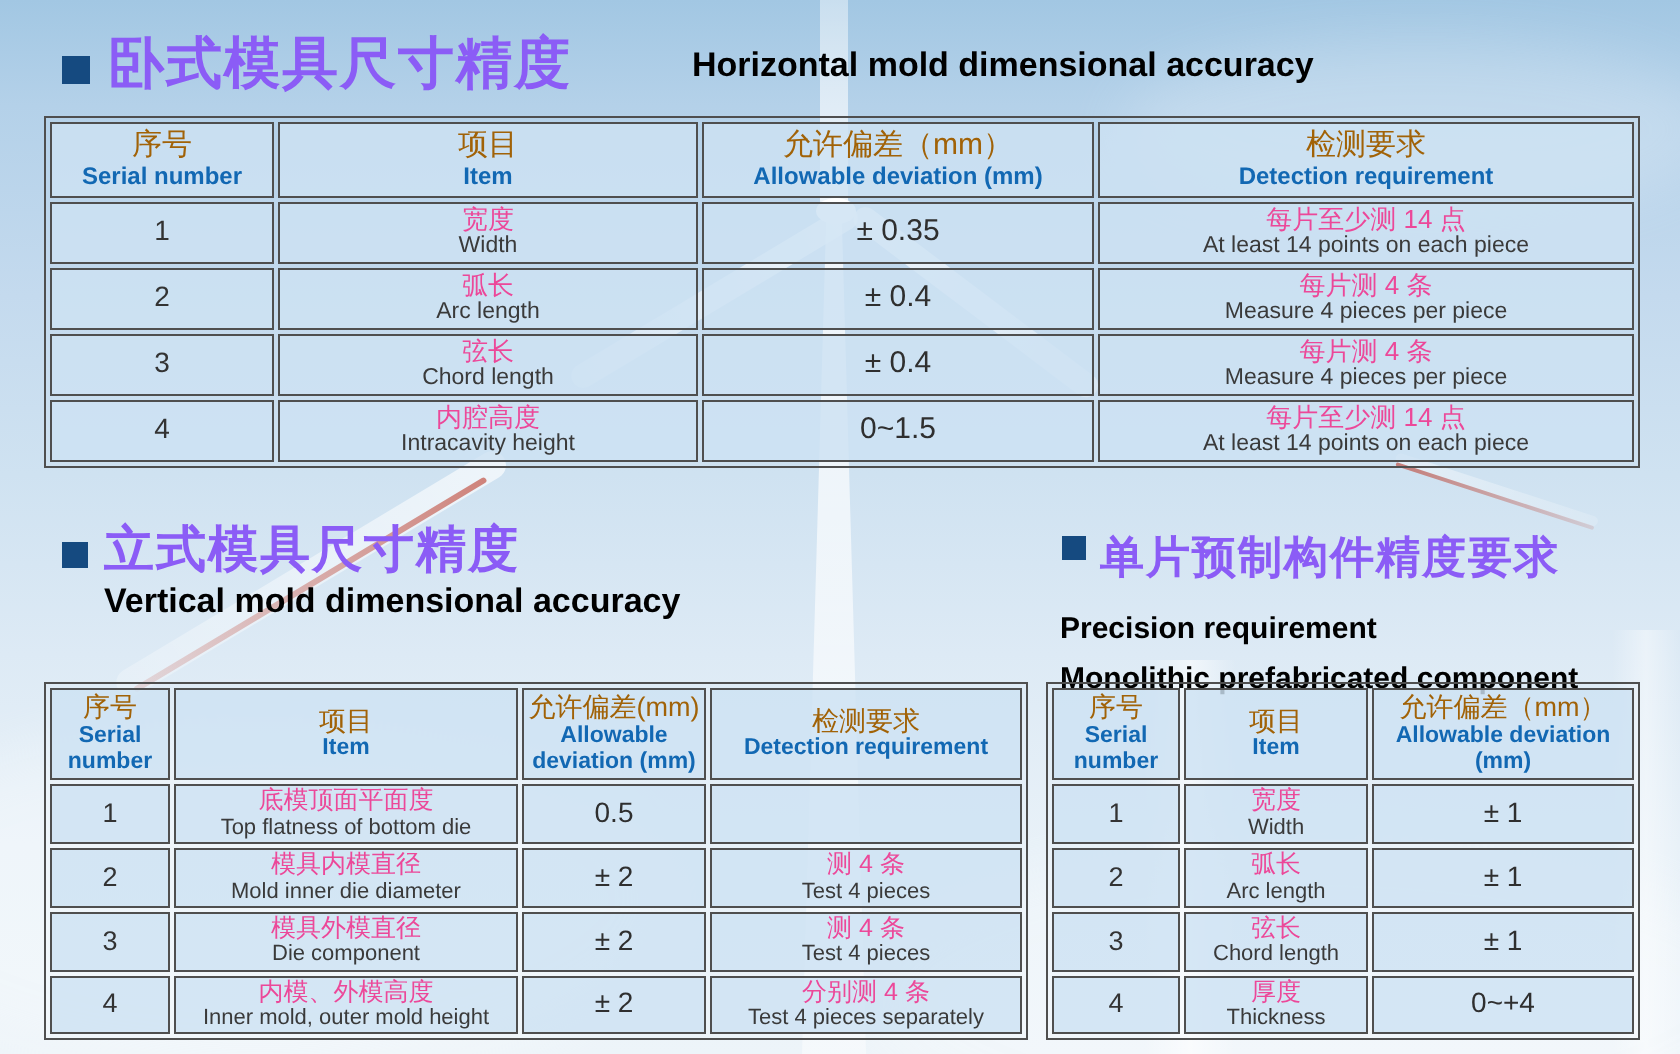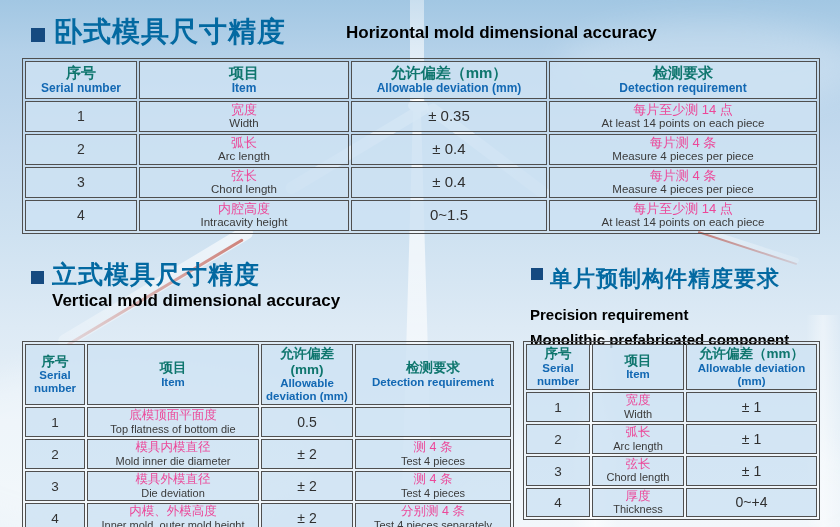--- a/index.html
+++ b/index.html
@@ -20,28 +20,28 @@
     z-index:1; height:12px; border-radius:7px;
     background:linear-gradient(90deg,rgba(255,255,255,.95),rgba(255,255,255,.35));
     transform-origin:0 50%; opacity:.8;
   }
   .hub { z-index:1; width:20px; height:13px; border-radius:50%; background:rgba(255,255,255,.95); }
   .redstripe { z-index:1; height:3px; border-radius:2px; transform-origin:0 50%;
     background:linear-gradient(90deg,rgba(190,70,55,.65),rgba(190,70,55,.15)); }
   .lightband { z-index:1; background:linear-gradient(90deg,rgba(255,255,255,0),rgba(255,255,255,.6),rgba(255,255,255,0)); }
   
   .bullet { background:#154a80; z-index:2; }
-  .title-zh { color:#0369a1; font-weight:800; letter-spacing:1px; z-index:2; white-space:nowrap; }
+  .title-zh { color:#8b5cf6; font-weight:800; letter-spacing:1px; z-index:2; white-space:nowrap; }
   .title-en { color:#000000; font-weight:700; z-index:2; white-space:nowrap; }
   
   table { border-collapse:separate; border-spacing:2px; border:1px solid #4f4f4f;
           table-layout:fixed; z-index:2; position:absolute; }
   th,td { border:1px solid #4f4f4f; background:rgba(205,226,243,.82);
           text-align:center; vertical-align:middle; padding:1px 2px; overflow:hidden; }
-  .zh-h { font-weight:700; color:#0f766e; font-size:15px; line-height:1.15; }
+  .zh-h { font-weight:400; color:#a16207; font-size:15px; line-height:1.15; }
   .en-h { color:#1268b3; font-size:12px; line-height:1.15; }
   .zh-c { color:#ec4899; font-size:13px; line-height:1.1; }
   .en-c { color:#3a3a3a; font-size:11.5px; line-height:1.1; }
   .num  { color:#333; font-size:14px; }
   .val  { color:#2f2f2f; font-size:15px;text-align:center; }
   #t1 th { height:38px; } #t1 td { height:29px; }
   .small th { height:46px; } .small td { height:26px; }
   .small .zh-h { font-size:13.5px; } .small .en-h { font-size:11.5px; }
   .small .zh-c { font-size:12.5px; } .small .en-c { font-size:11px; }
   .small .val { font-size:14px; } .small .num { font-size:13.5px; }
@@ -205,21 +205,21 @@
       <td><span class="val">± 2</span></td>
       <td>
           <div class="zh-c">测 4 条</div>
           <div class="en-c">Test 4 pieces</div>
         </td>
     </tr>
     <tr>
       <td><span class="num">3</span></td>
       <td>
           <div class="zh-c">模具外模直径</div>
-          <div class="en-c">Die deviation</div>
+          <div class="en-c">Die component</div>
         </td>
       <td><span class="val">± 2</span></td>
       <td>
           <div class="zh-c">测 4 条</div>
           <div class="en-c">Test 4 pieces</div>
         </td>
     </tr>
     <tr>
       <td><span class="num">4</span></td>
       <td>

